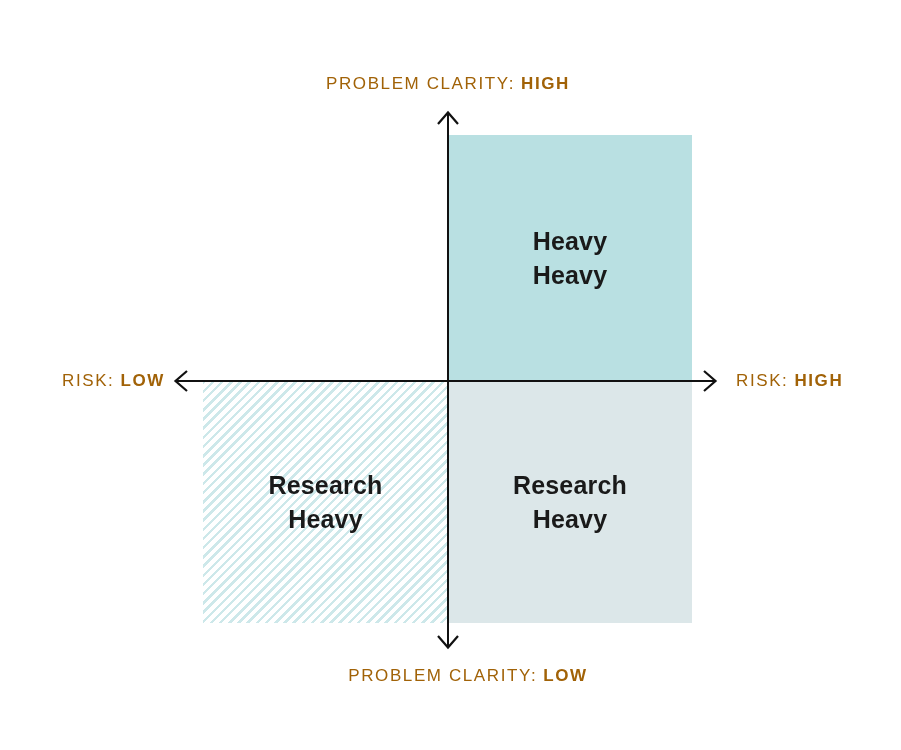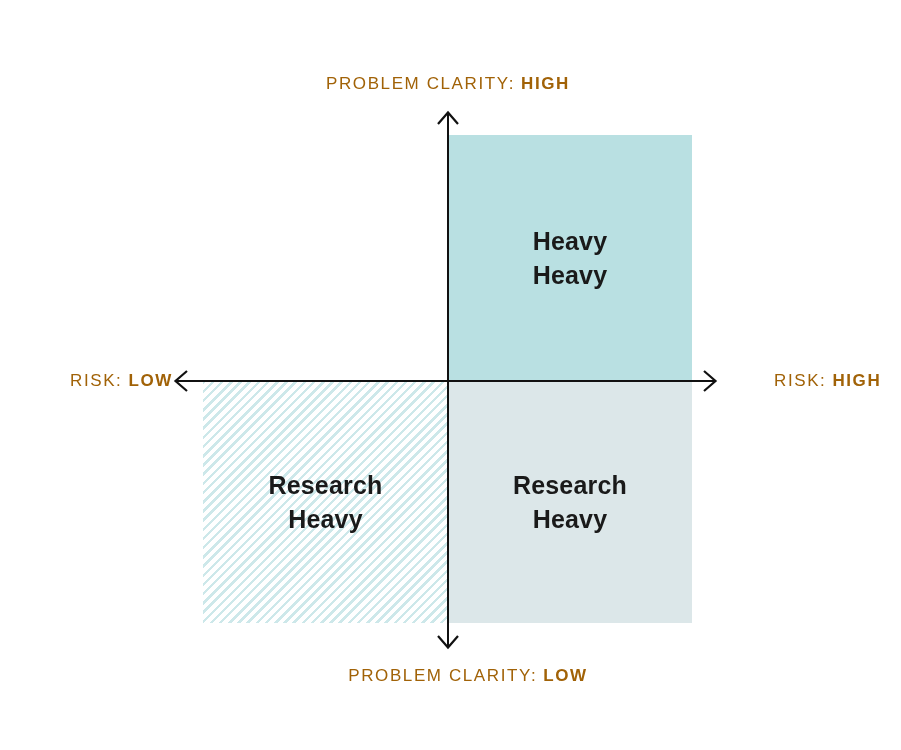--- a/index.html
+++ b/index.html
@@ -46,22 +46,22 @@
     position: absolute;
     font-size: 17px;
     letter-spacing: 1.6px;
     color: #a16207;
     white-space: nowrap;
   }
   .axis-label .prefix { font-weight: 400; }
   .axis-label .value  { font-weight: 700; margin-left: 6px; }
   .al-top    { left: 448px; top: 74px;  transform: translateX(-50%); }
   .al-bottom { left: 468px; top: 666px; transform: translateX(-50%); }
-  .al-left   { left: 62px;  top: 371px; margin-left: 8px; }
-  .al-right  { left: 774px; top: 371px; }
+  .al-left   { left: 62px;  top: 371px; }
+  .al-right  { left: 736px; top: 371px; }
 </style>
 </head>
 <body>
 
 <div class="canvas">
 
 
   <div class="quadrant q-tr" style="background-color: rgb(185, 224, 226);">
     <div class="q-label">
       <span>Heavy</span>

